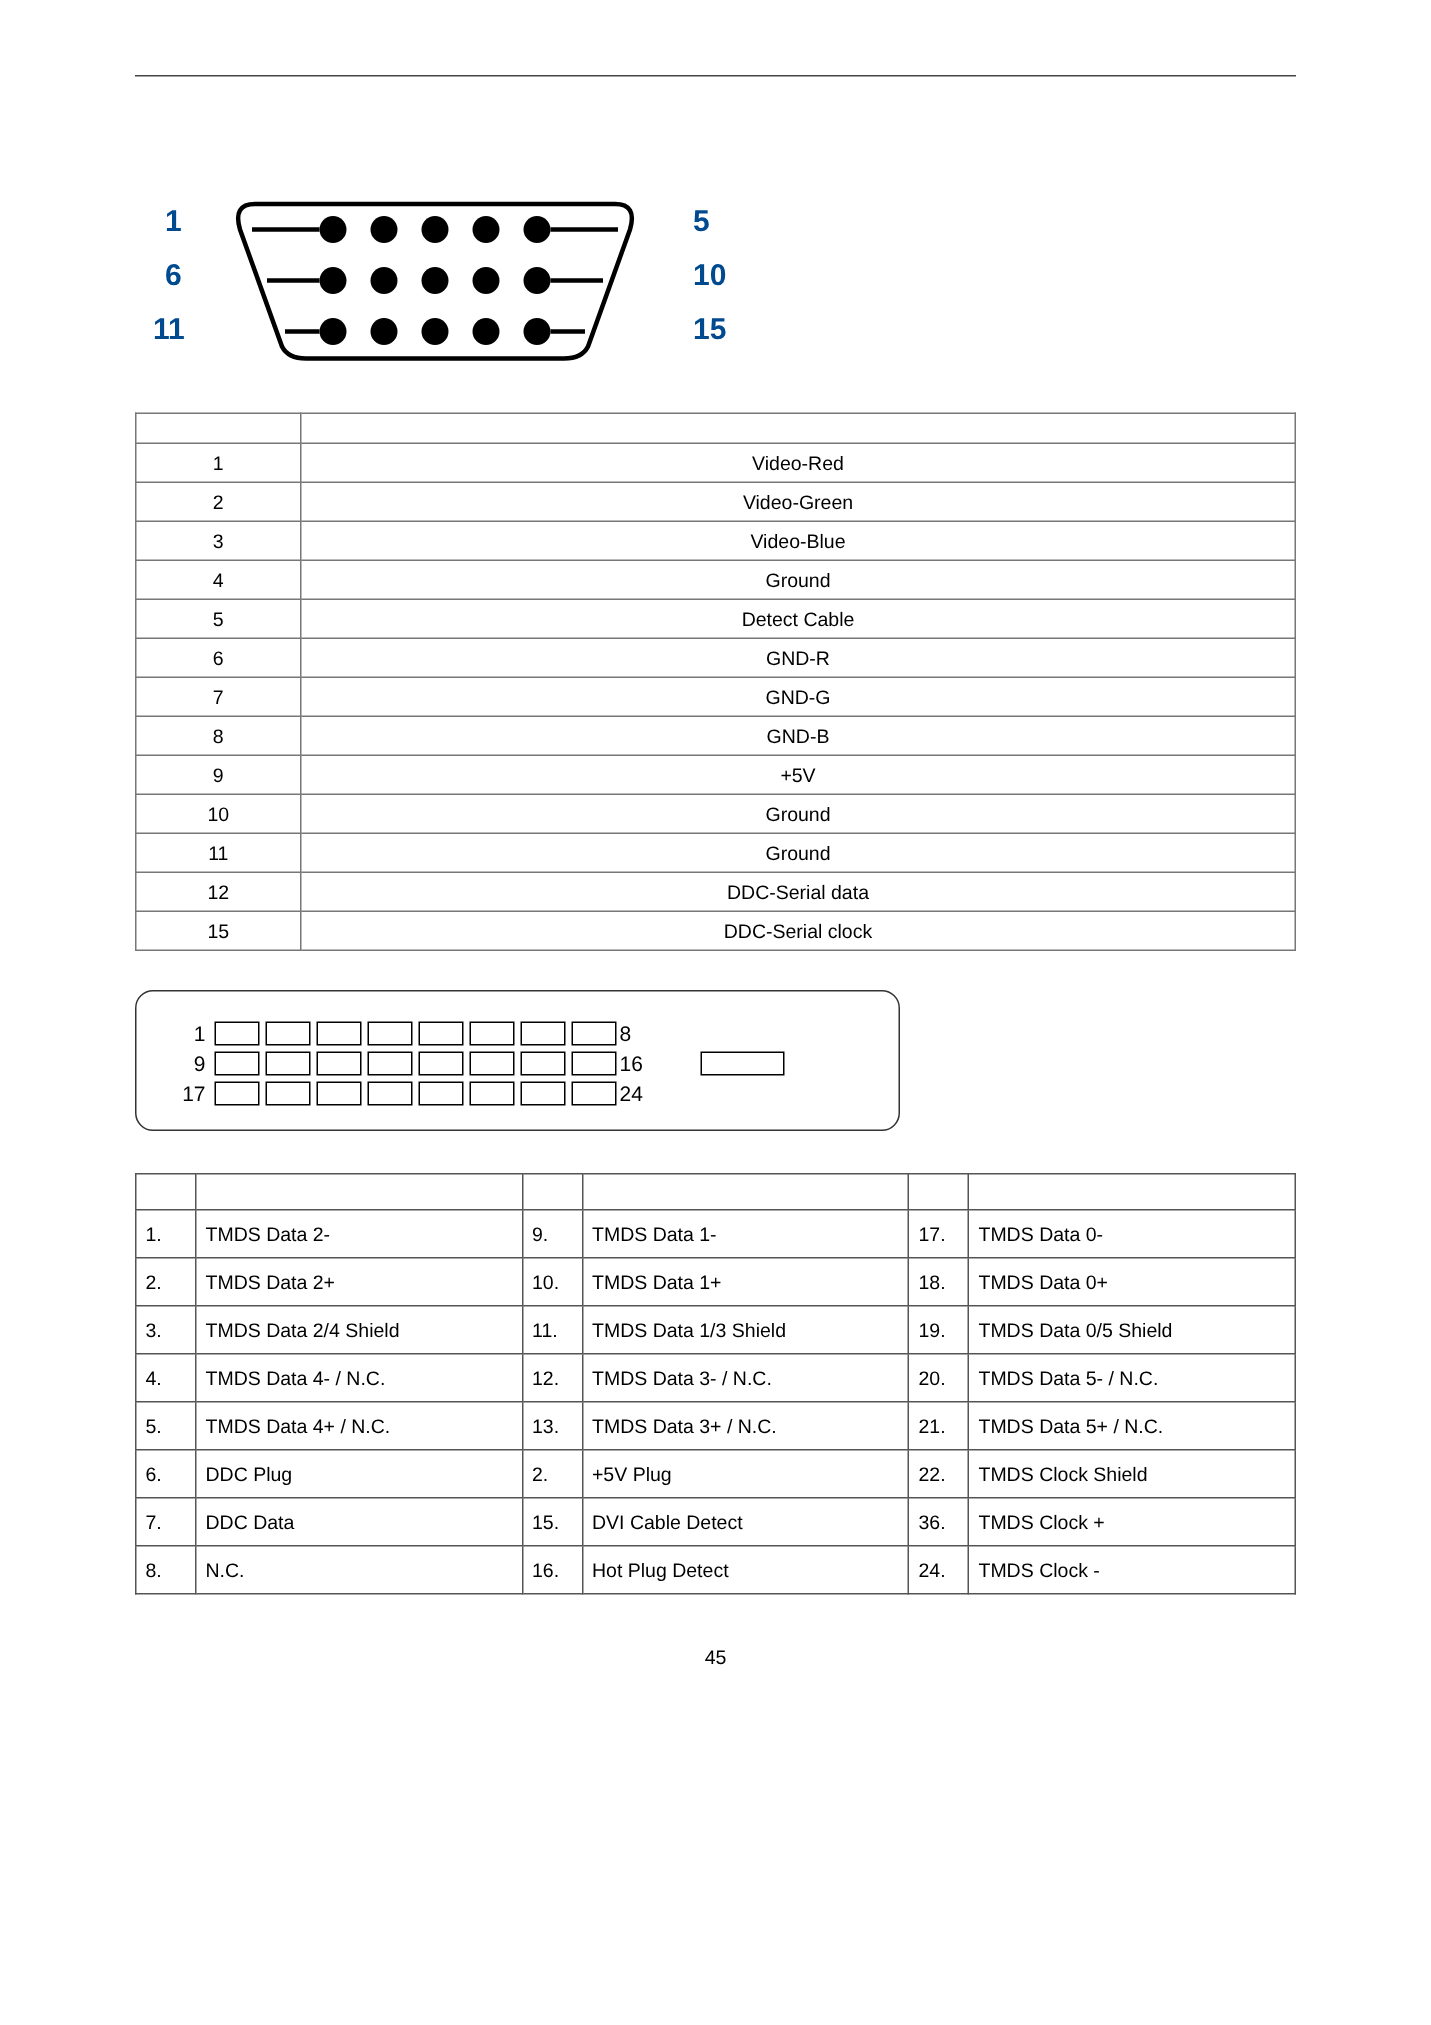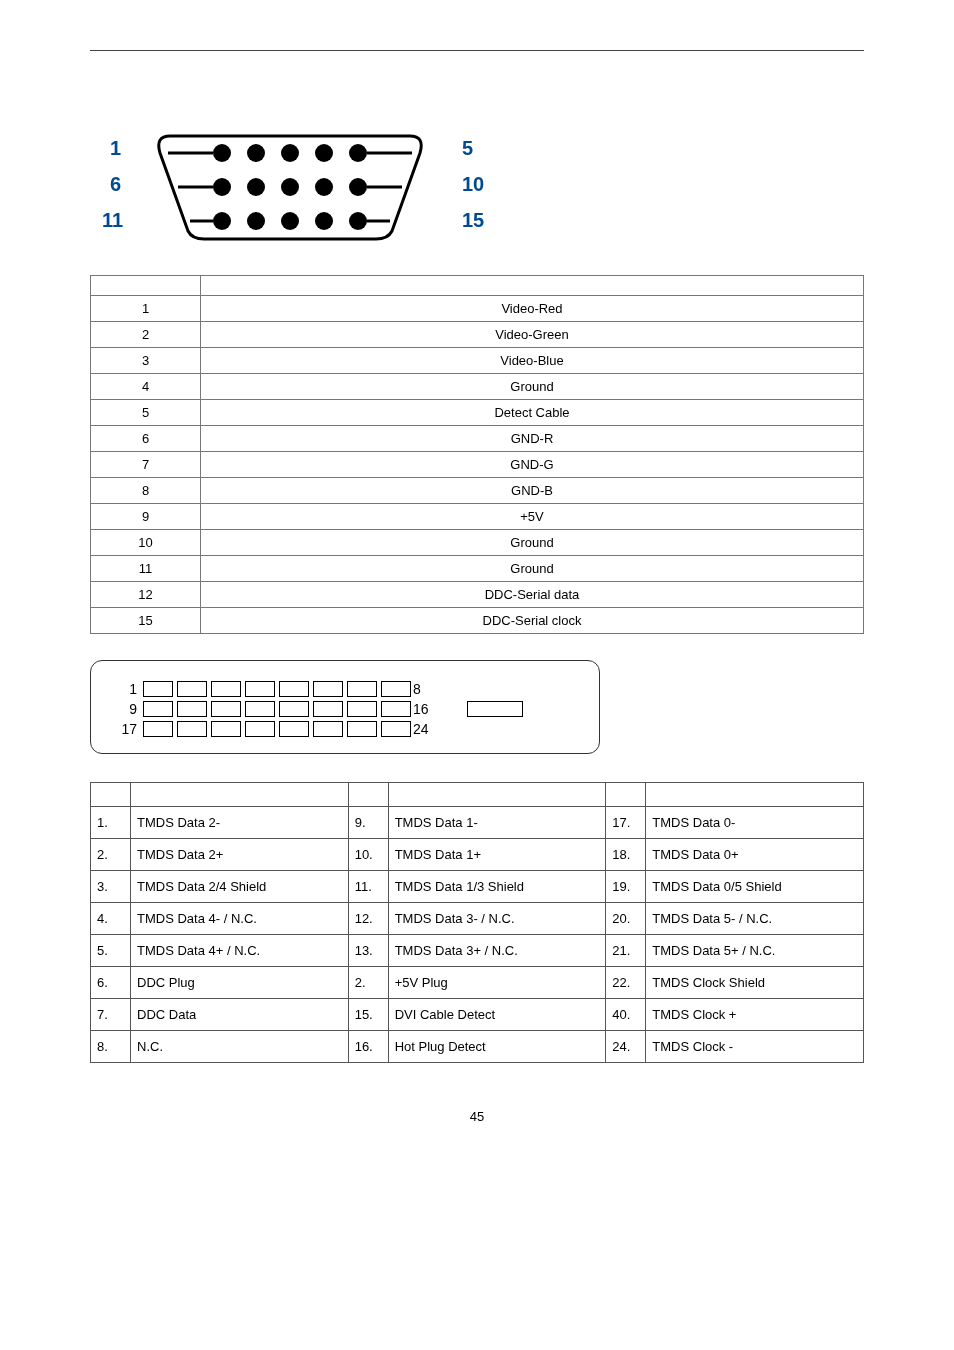--- a/index.html
+++ b/index.html
@@ -114,21 +114,21 @@
     padding: 6px 6px;
     text-align: left;
     height: 32px;
     vertical-align: middle;
   }
   .dvi-table .hdr td { height: 24px; }
   .dvi-table .c-pin { width: 40px; }
   .dvi-table .c-sig { }
   .page-num {
     text-align: center;
-    margin-top: 46px;
+    margin-top: 34px;
     font-size: 13px;
   }
 </style>
 </head>
 <body>
 
 <div class="top-rule"></div>
 
 <div class="vga-diagram">
   <span class="vga-label vga-l1">1</span>
@@ -345,21 +345,21 @@
         <td class="c-pin">2.</td>
         <td class="c-sig">+5V Plug</td>
         <td class="c-pin">22.</td>
         <td class="c-sig">TMDS Clock Shield</td>
       </tr>
       <tr>
         <td class="c-pin">7.</td>
         <td class="c-sig">DDC Data</td>
         <td class="c-pin">15.</td>
         <td class="c-sig">DVI Cable Detect</td>
-        <td class="c-pin">40.</td>
+        <td class="c-pin">36.</td>
         <td class="c-sig">TMDS Clock +</td>
       </tr>
       <tr>
         <td class="c-pin">8.</td>
         <td class="c-sig">N.C.</td>
         <td class="c-pin">16.</td>
         <td class="c-sig">Hot Plug Detect</td>
         <td class="c-pin">24.</td>
         <td class="c-sig">TMDS Clock -</td>
       </tr>

